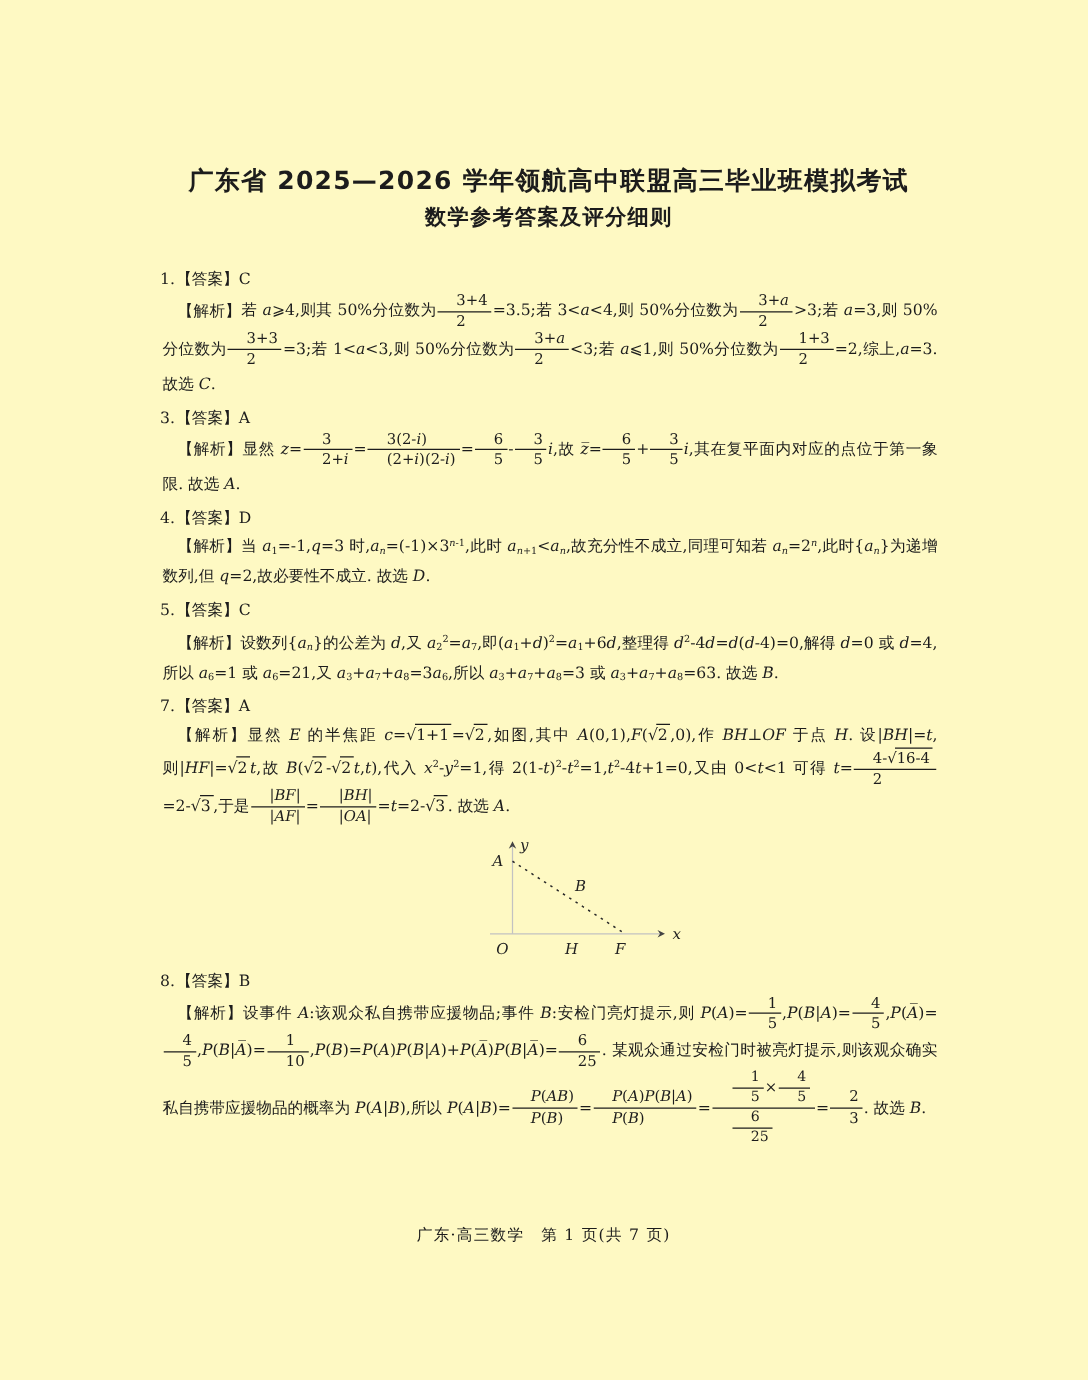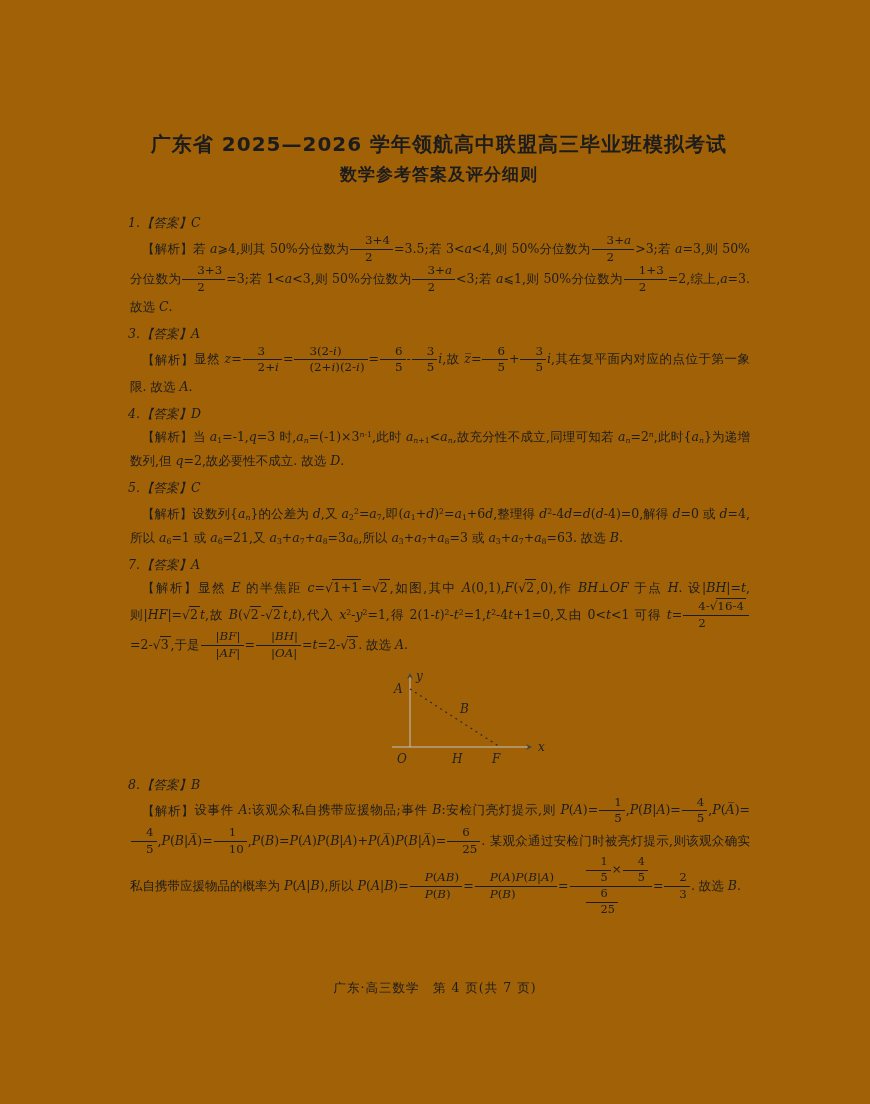--- a/index.html
+++ b/index.html
@@ -1,35 +1,35 @@
 <!DOCTYPE html>
 <html><head>
 <meta charset="utf-8">
 <style>
   html,body{margin:0;padding:0;background:#e9e9e9;}
   .page{
     position:relative;
     width:870px;height:1104px;
-    background:#a16207;
+    background:#fef9c3;
     font-family:"DejaVu Serif","Liberation Serif",serif;
     color:#1c1c1c;
     overflow:hidden;
   }
   .content{position:absolute;left:128px;top:130px;width:622px;}
   .doc-title{
     text-align:center;font-weight:bold;font-size:20px;line-height:28px;
     font-family:"DejaVu Sans","Liberation Sans",sans-serif;letter-spacing:1px;margin:0;
   }
   .doc-subtitle{
     text-align:center;font-weight:bold;font-size:17px;line-height:26px;margin:3px 0 0;
     font-family:"DejaVu Sans","Liberation Sans",sans-serif;letter-spacing:1px;
   }
   .questions{margin-top:24px;font-size:12.5px;}
   .q{margin:0 0 3px;}
-  .ans{margin:0;line-height:23px;font-style:italic;}
+  .ans{margin:0;line-height:23px;}
   .qnum{padding-right:1px;}
   .exp{margin:0 0 2px 2px;text-indent:12px;text-align:justify;line-height:24px;}
   
   .frac{display:inline-block;vertical-align:middle;font-size:0.95em;line-height:1.15;margin:0 1px;}
   .frac .num{display:block;padding:0 3px 1px;}
   .frac .den{display:block;border-top:1px solid currentColor;padding:1px 3px 0;}
   .sqrt{white-space:nowrap;}
   .rsym{letter-spacing:-1px;}
   .rbody{border-top:1px solid currentColor;padding:0 2px 0 1px;margin-top:48px;}
   sup,sub{font-size:0.62em;line-height:0;}
@@ -105,14 +105,14 @@
       </section>
 
       <section class="q">
         <p class="ans"><span class="qnum">8.</span><span class="qlabel">【答案】</span><span>B</span></p>
         <p class="exp"><span class="qlabel">【解析】</span><span class="math">设事件 <i>A</i>:该观众私自携带应援物品;事件 <i>B</i>:安检门亮灯提示,则 <i>P</i>(<i>A</i>)=<span class="frac"><span class="num">1</span><span class="den">5</span></span>,<i>P</i>(<i>B</i>|<i>A</i>)=<span class="frac"><span class="num">4</span><span class="den">5</span></span>,<i>P</i>(<i>A̅</i>)=<span class="frac"><span class="num">4</span><span class="den">5</span></span>,<i>P</i>(<i>B</i>|<i>A̅</i>)=<span class="frac"><span class="num">1</span><span class="den">10</span></span>,<i>P</i>(<i>B</i>)=<i>P</i>(<i>A</i>)<i>P</i>(<i>B</i>|<i>A</i>)+<i>P</i>(<i>A̅</i>)<i>P</i>(<i>B</i>|<i>A̅</i>)=<span class="frac"><span class="num">6</span><span class="den">25</span></span>. 某观众通过安检门时被亮灯提示,则该观众确实私自携带应援物品的概率为 <i>P</i>(<i>A</i>|<i>B</i>),所以 <i>P</i>(<i>A</i>|<i>B</i>)=<span class="frac"><span class="num"><i>P</i>(<i>AB</i>)</span><span class="den"><i>P</i>(<i>B</i>)</span></span>=<span class="frac"><span class="num"><i>P</i>(<i>A</i>)<i>P</i>(<i>B</i>|<i>A</i>)</span><span class="den"><i>P</i>(<i>B</i>)</span></span>=<span class="frac"><span class="num"><span class="frac"><span class="num">1</span><span class="den">5</span></span>×<span class="frac"><span class="num">4</span><span class="den">5</span></span></span><span class="den"><span class="frac"><span class="num">6</span><span class="den">25</span></span></span></span>=<span class="frac"><span class="num">2</span><span class="den">3</span></span>. 故选 <i>B</i>.</span></p>
       </section>
 
     </div>
   </div>
 
-  <div class="footer">广东·高三数学　第 4 页(共 7 页)</div>
+  <div class="footer">广东·高三数学　第 1 页(共 7 页)</div>
 </div>
 
 </body></html>

